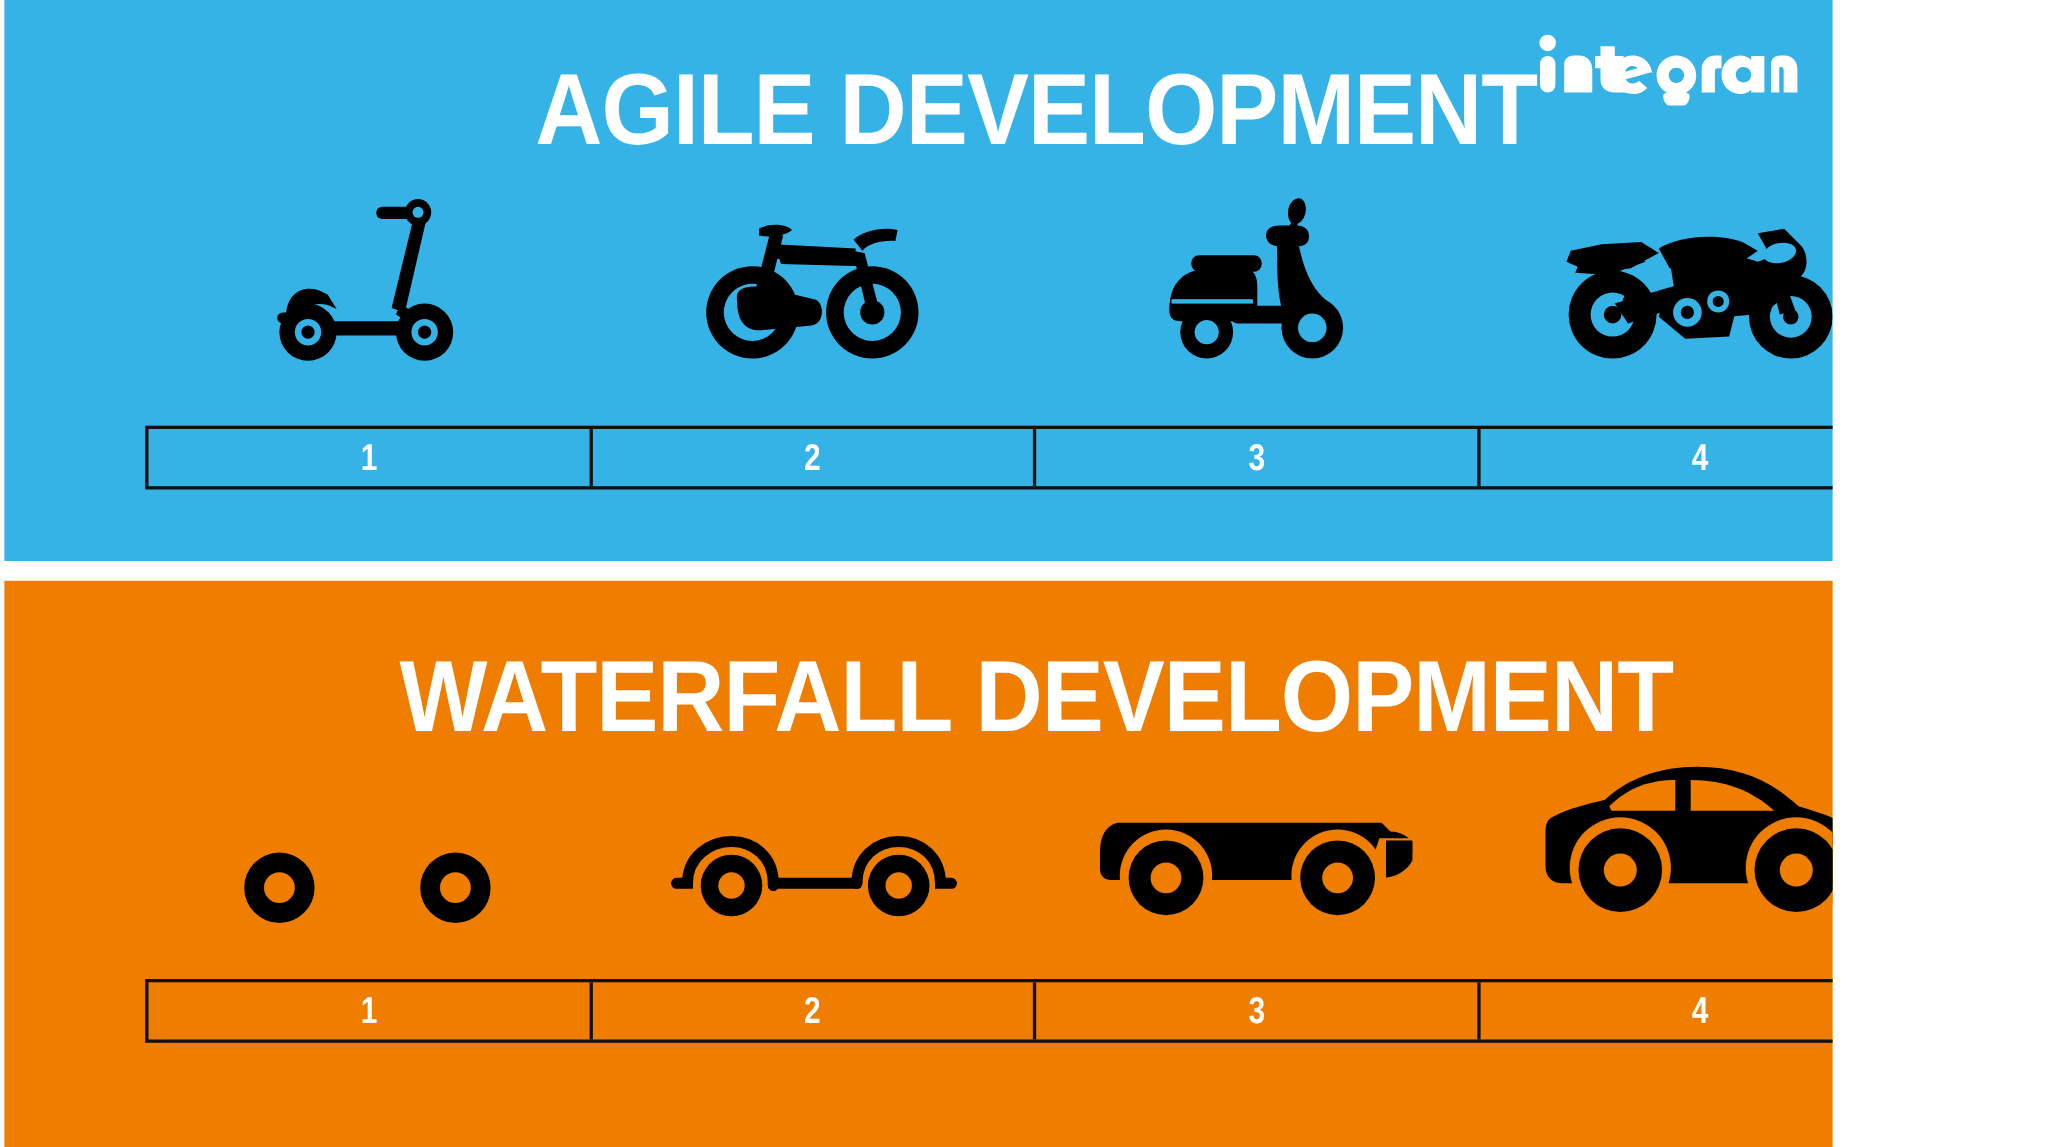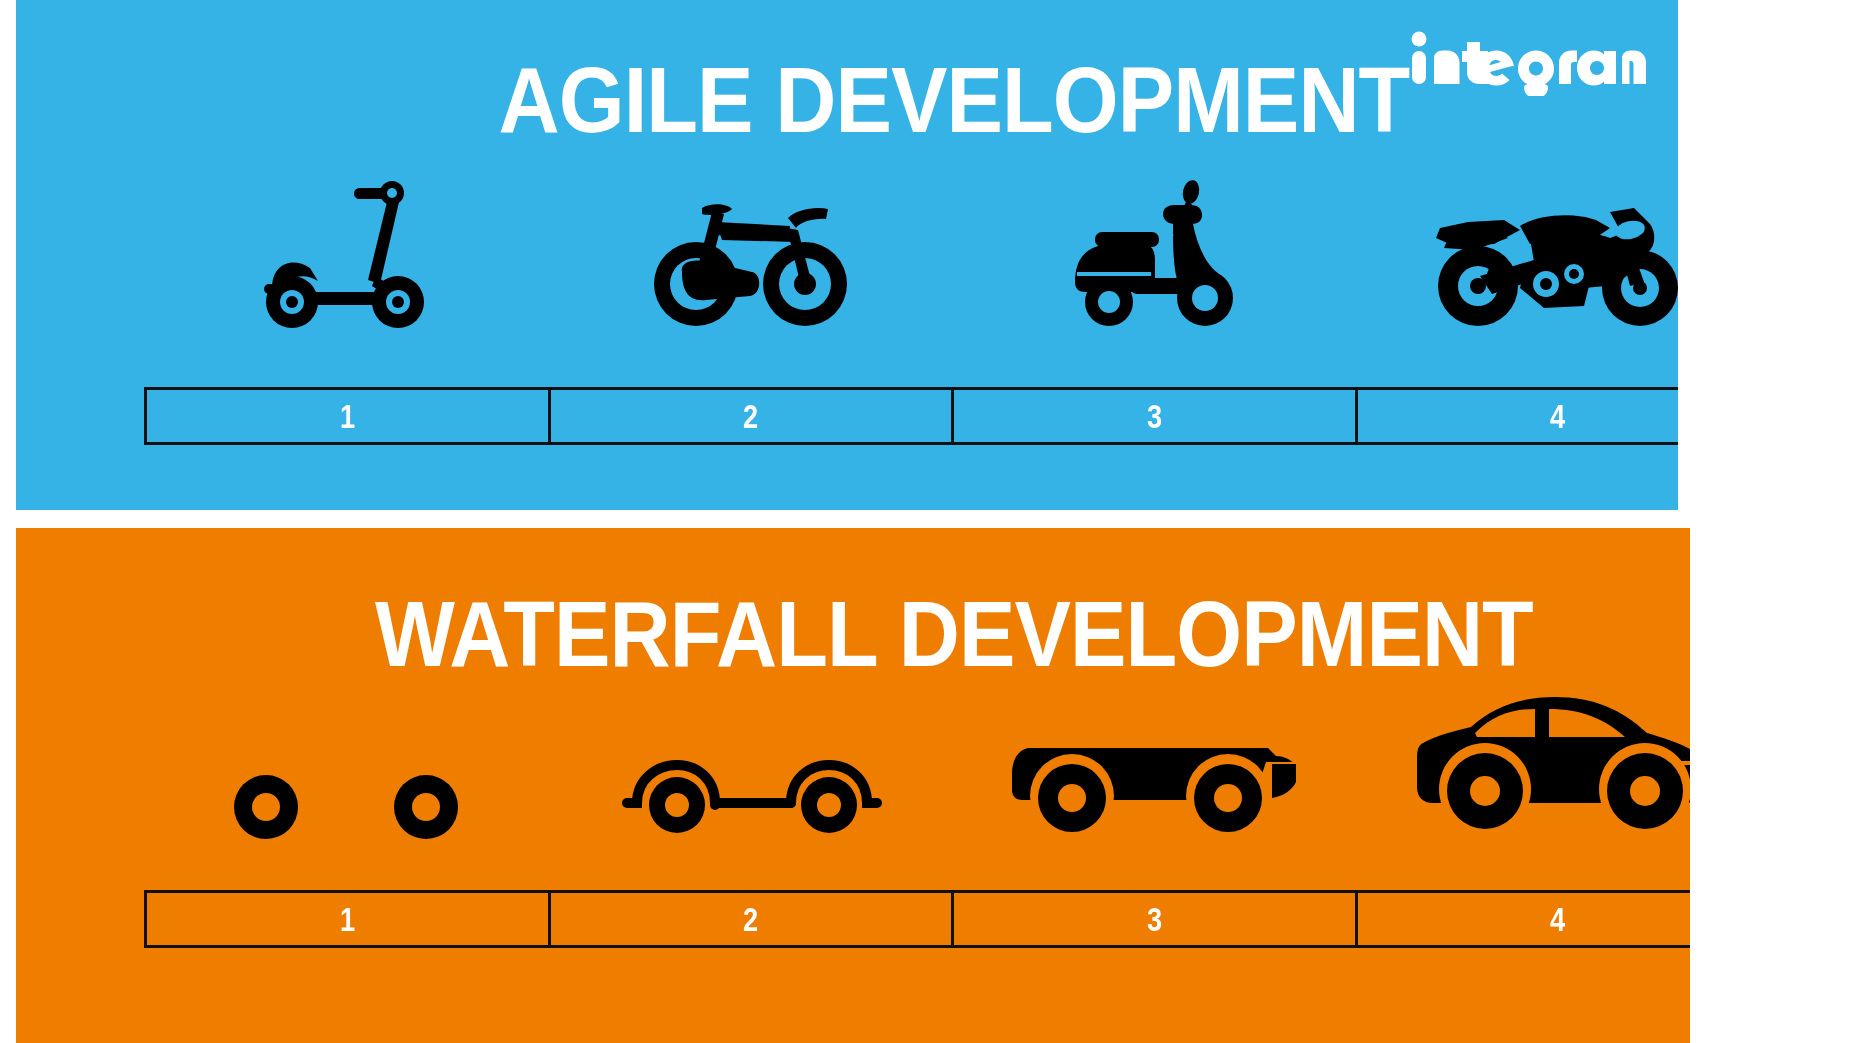--- a/index.html
+++ b/index.html
@@ -17,34 +17,33 @@
   .infographic {
     position: relative;
     width: 1876px;
     height: 1043px;
     background: #ffffff;
   }
 
   
   .panel {
     position: absolute;
-    left: 16px;
+    left: 4px;
     width: 1662px;
     overflow: hidden;
   }
   .panel-agile {
     top: 0;
     height: 510px;
     background: #35b2e6;
   }
   .panel-waterfall {
     top: 528px;
     height: 515px;
     background: #ee7d00;
-    padding-left: 12px;
   }
 
   
   .logo {
     position: absolute;
     top: 22px;
     right: 28px;
     width: 240px;
     height: 74px;
   }

